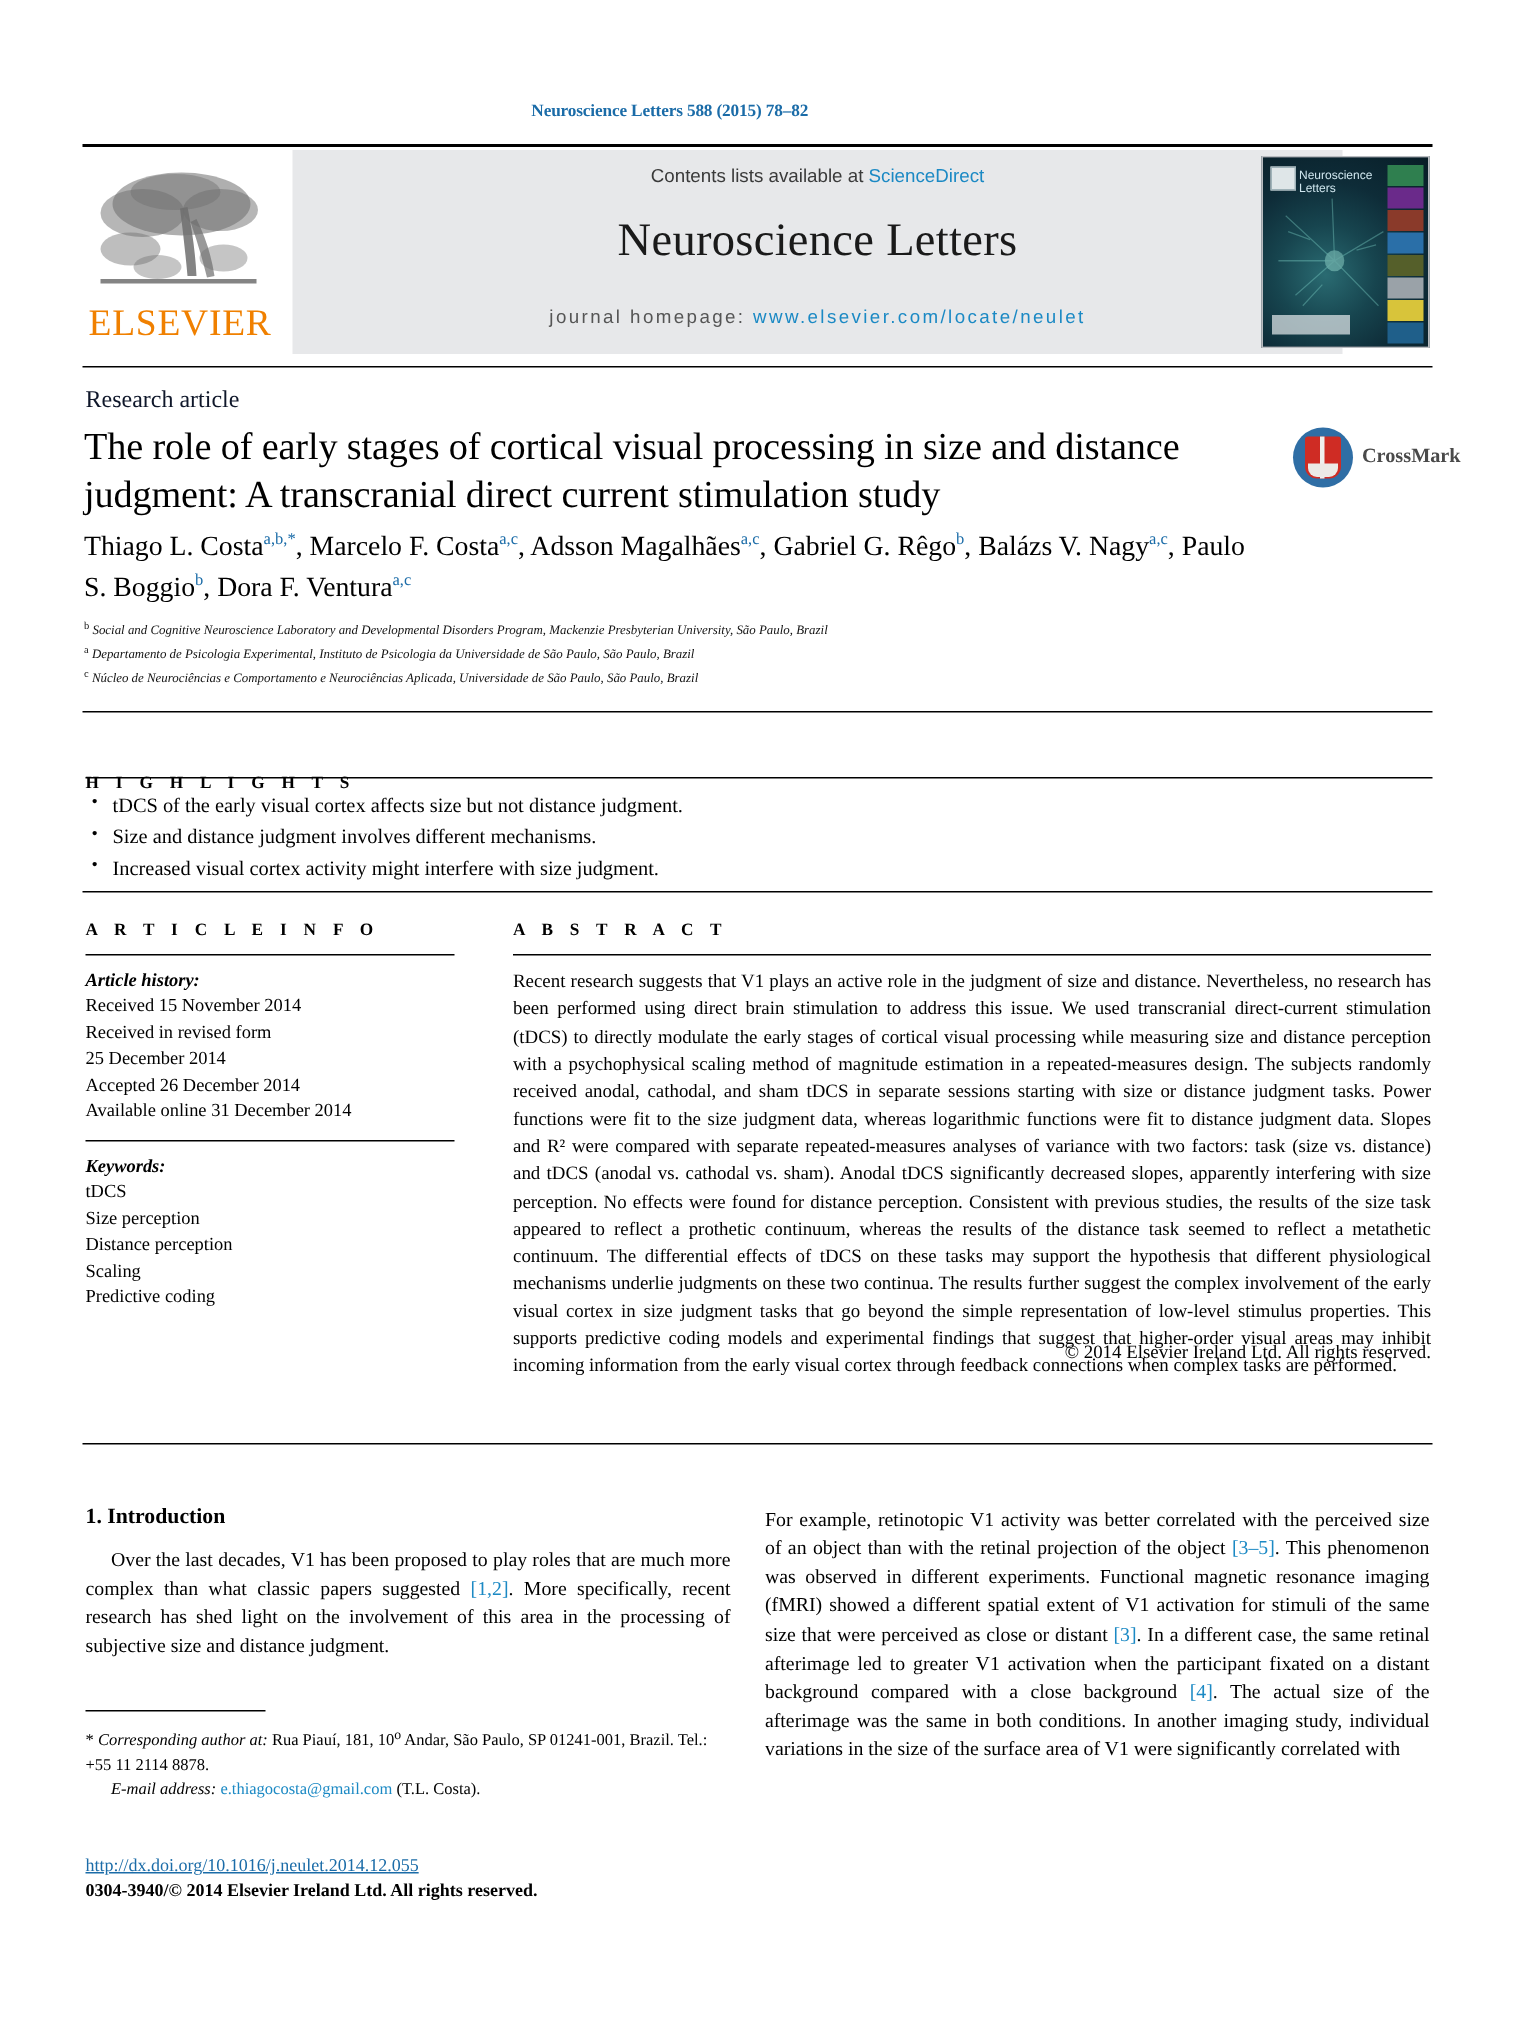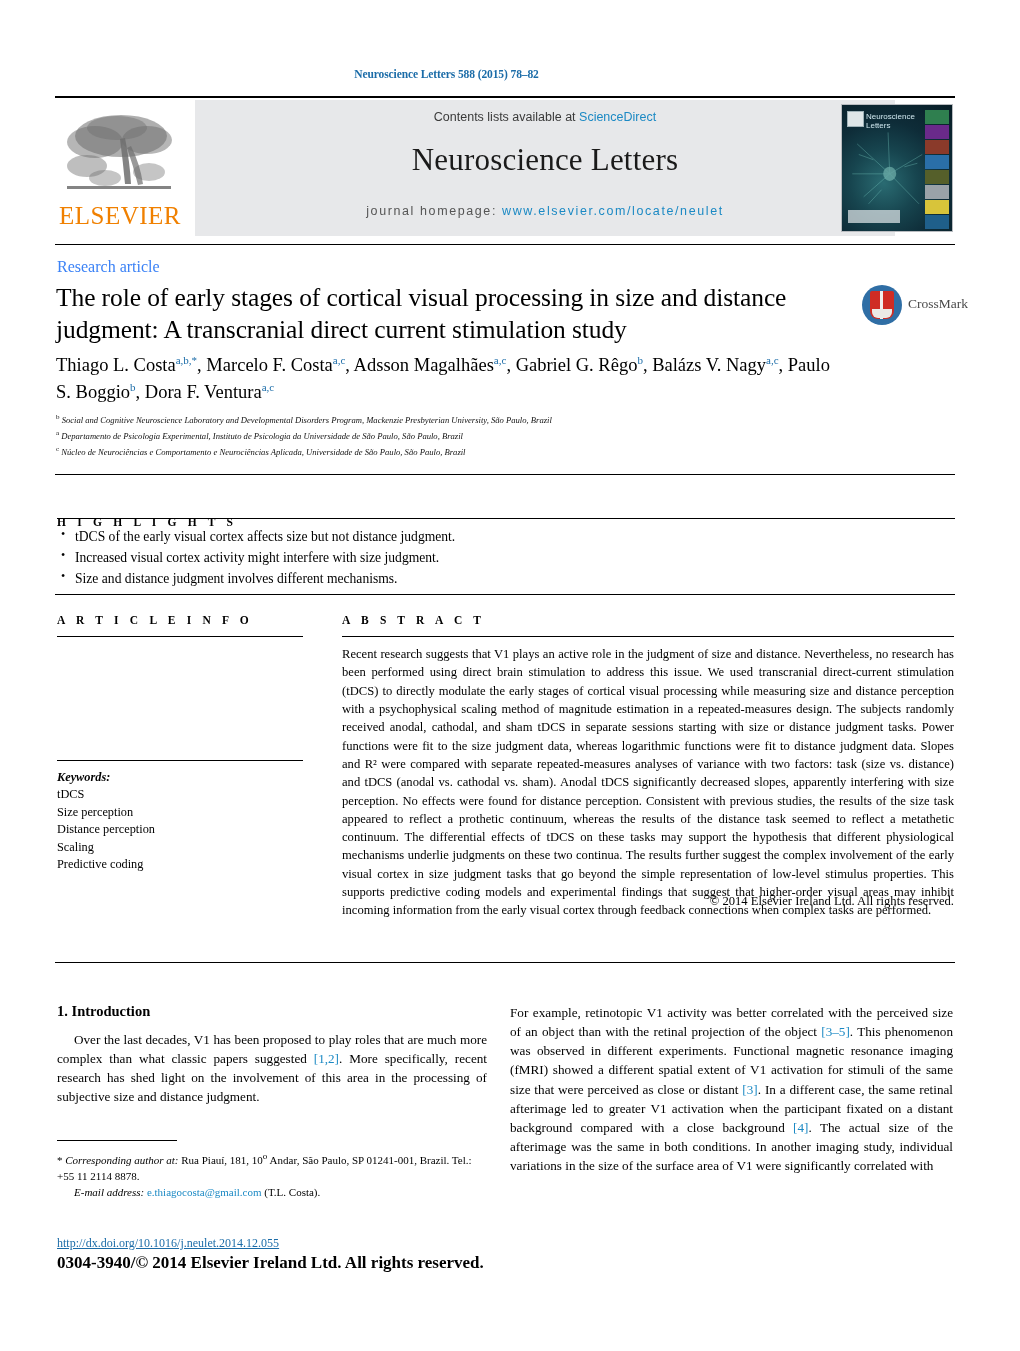--- a/index.html
+++ b/index.html
@@ -78,41 +78,41 @@
     background:#dfe6e8; border:1px solid #9fb2b8;
   }
   .cover-strip { position:absolute; right:3px; top:5px; width:24px; height:118px; }
   .cover-strip i { display:block; width:24px; height:14px; margin-bottom:1px; }
   .cover-bar { position:absolute; left:6px; bottom:8px; width:52px; height:13px; background:rgba(225,230,233,.72); }
 
   
   .type-rule { position:absolute; left:55px; top:244px; width:900px; height:1.2px; background:#000; }
   .art-type {
     position:absolute; left:57px; top:258px;
-    font-family:"Liberation Serif", serif; font-size:16px; color:#3b82f6;
+    font-family:"Liberation Serif", serif; font-size:16px; color:#0f172a;
   }
   .title {
     position:absolute; left:56px; top:282px; width:760px;
     font-family:"Liberation Serif", serif; font-size:25.5px; line-height:1.25;
     color:#000; letter-spacing:-0.1px;
   }
   .authors {
     position:absolute; left:56px; top:352px; width:790px;
     font-family:"Liberation Serif", serif; font-size:18.5px; line-height:1.44; color:#000;
   }
   .authors sup { color:#1b6ca8; font-size:11px; vertical-align:super; }
   .affils {
     position:absolute; left:56px; top:412px; width:800px;
     font-family:"Liberation Serif", serif; font-style:italic;
     font-size:8.6px; line-height:1.62; color:#111;
   }
   .affils sup { font-style:normal; font-size:7px; vertical-align:super; }
 
   
-  .crossmark { position:absolute; left:862px; top:285px; width:84px; height:56px; }
+  .crossmark { position:absolute; left:862px; top:285px; width:84px; height:56px;font-weight:bold; }
   .cm-circle {
     position:absolute; left:0; top:0; width:40px; height:40px; border-radius:50%;
     background:#2f6ea5;
   }
   .cm-book {
     position:absolute; left:8px; top:6px; width:24px; height:28px;
     background:#cf2c24; border-radius:2px 2px 8px 8px;
   }
   .cm-book:after{
     content:""; position:absolute; left:10px; top:0; width:3px; height:28px; background:#f0f0ee;
@@ -205,21 +205,21 @@
   }
   .footnote .em { font-style:italic; }
   .footnote a { color:#1b89c4; text-decoration:none; }
 
   .doi {
     position:absolute; left:57px; top:1236px;
     font-family:"Liberation Serif", serif; font-size:12px; color:#1b6ca8;
   }
   .issn {
     position:absolute; left:57px; top:1253px;
-    font-family:"Liberation Serif", serif; font-size:17px; font-weight:bold; color:#000;
+    font-family:"Liberation Serif", serif; font-size:12px; font-weight:bold; color:#000;
   }
 </style>
 </head>
 <body>
 
 <div class="page">
 
   <div class="runhead">Neuroscience Letters 588 (2015) 78–82</div>
 
   <div class="masthead-rule"></div>
@@ -294,27 +294,35 @@
       <div><sup>b</sup> Social and Cognitive Neuroscience Laboratory and Developmental Disorders Program, Mackenzie Presbyterian University, São Paulo, Brazil</div>
       <div><sup>a</sup> Departamento de Psicologia Experimental, Instituto de Psicologia da Universidade de São Paulo, São Paulo, Brazil</div>
       <div><sup>c</sup> Núcleo de Neurociências e Comportamento e Neurociências Aplicada, Universidade de São Paulo, São Paulo, Brazil</div>
     </div>
 
   <div class="hl-rule-top"></div>
   <div class="hl-head">H I G H L I G H T S</div>
   <div class="hl-rule-mid"></div>
   <ul class="hl-list">
       <li>tDCS of the early visual cortex affects size but not distance judgment.</li>
+      <li>Size and distance judgment involves different mechanisms.</li>
       <li>Increased visual cortex activity might interfere with size judgment.</li>
-      <li>Size and distance judgment involves different mechanisms.</li>
     </ul>
   <div class="hl-rule-bot"></div>
 
   <div class="info-head">A R T I C L E   I N F O</div>
   <div class="info-rule"></div>
+  <div class="hist">
+      <div class="lbl">Article history:</div>
+      <div>Received 15 November 2014</div>
+      <div>Received in revised form</div>
+      <div>25 December 2014</div>
+      <div>Accepted 26 December 2014</div>
+      <div>Available online 31 December 2014</div>
+    </div>
   <div class="kw-rule"></div>
   <div class="kw">
       <div class="lbl">Keywords:</div>
       <div>tDCS</div>
       <div>Size perception</div>
       <div>Distance perception</div>
       <div>Scaling</div>
       <div>Predictive coding</div>
     </div>
 

